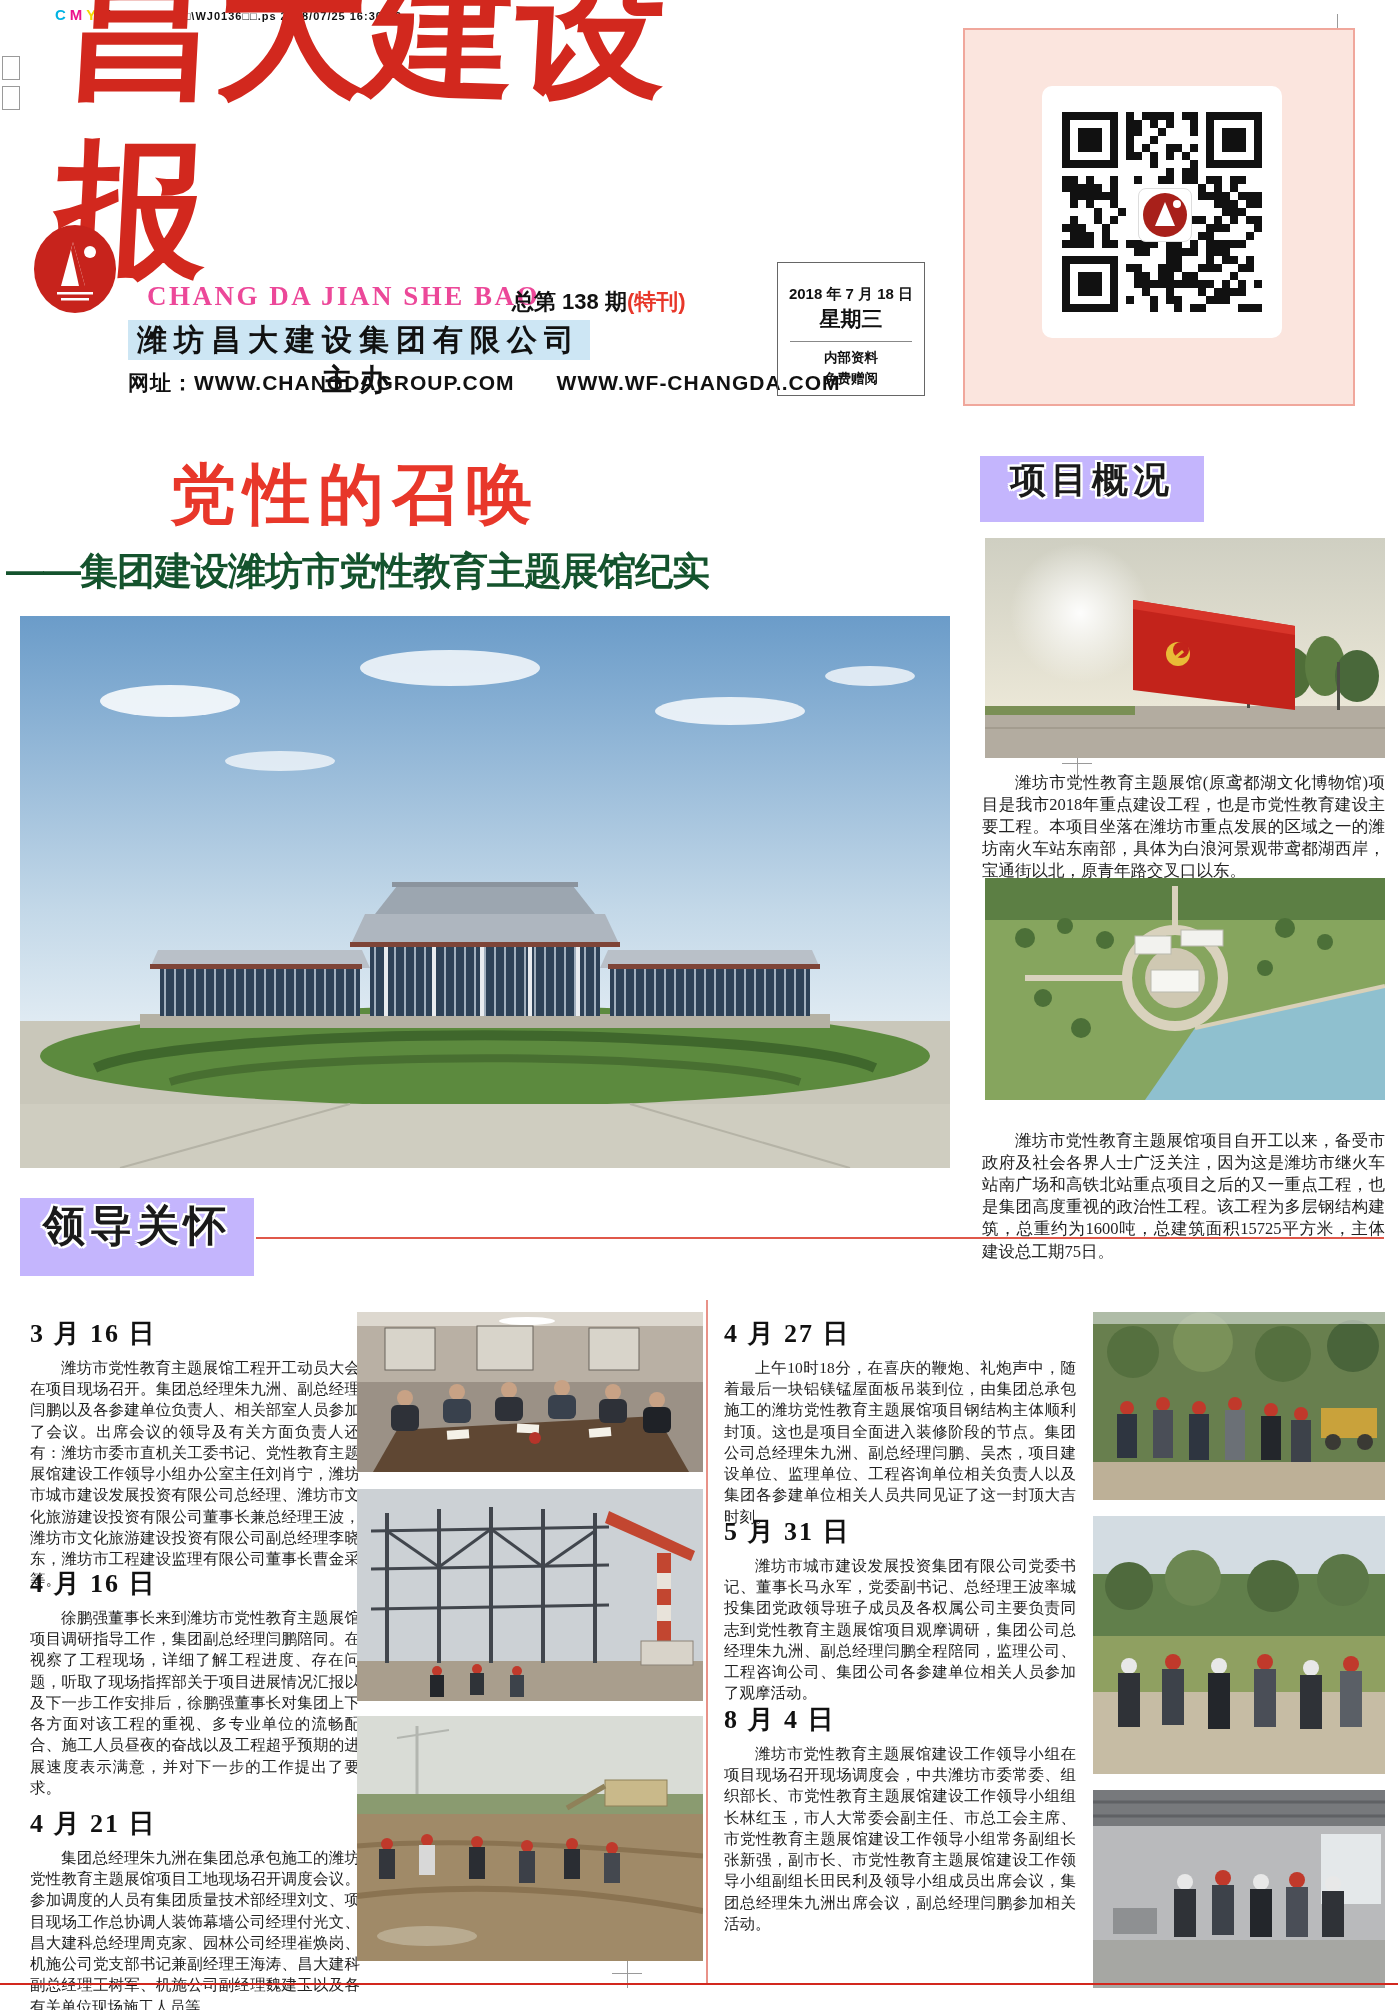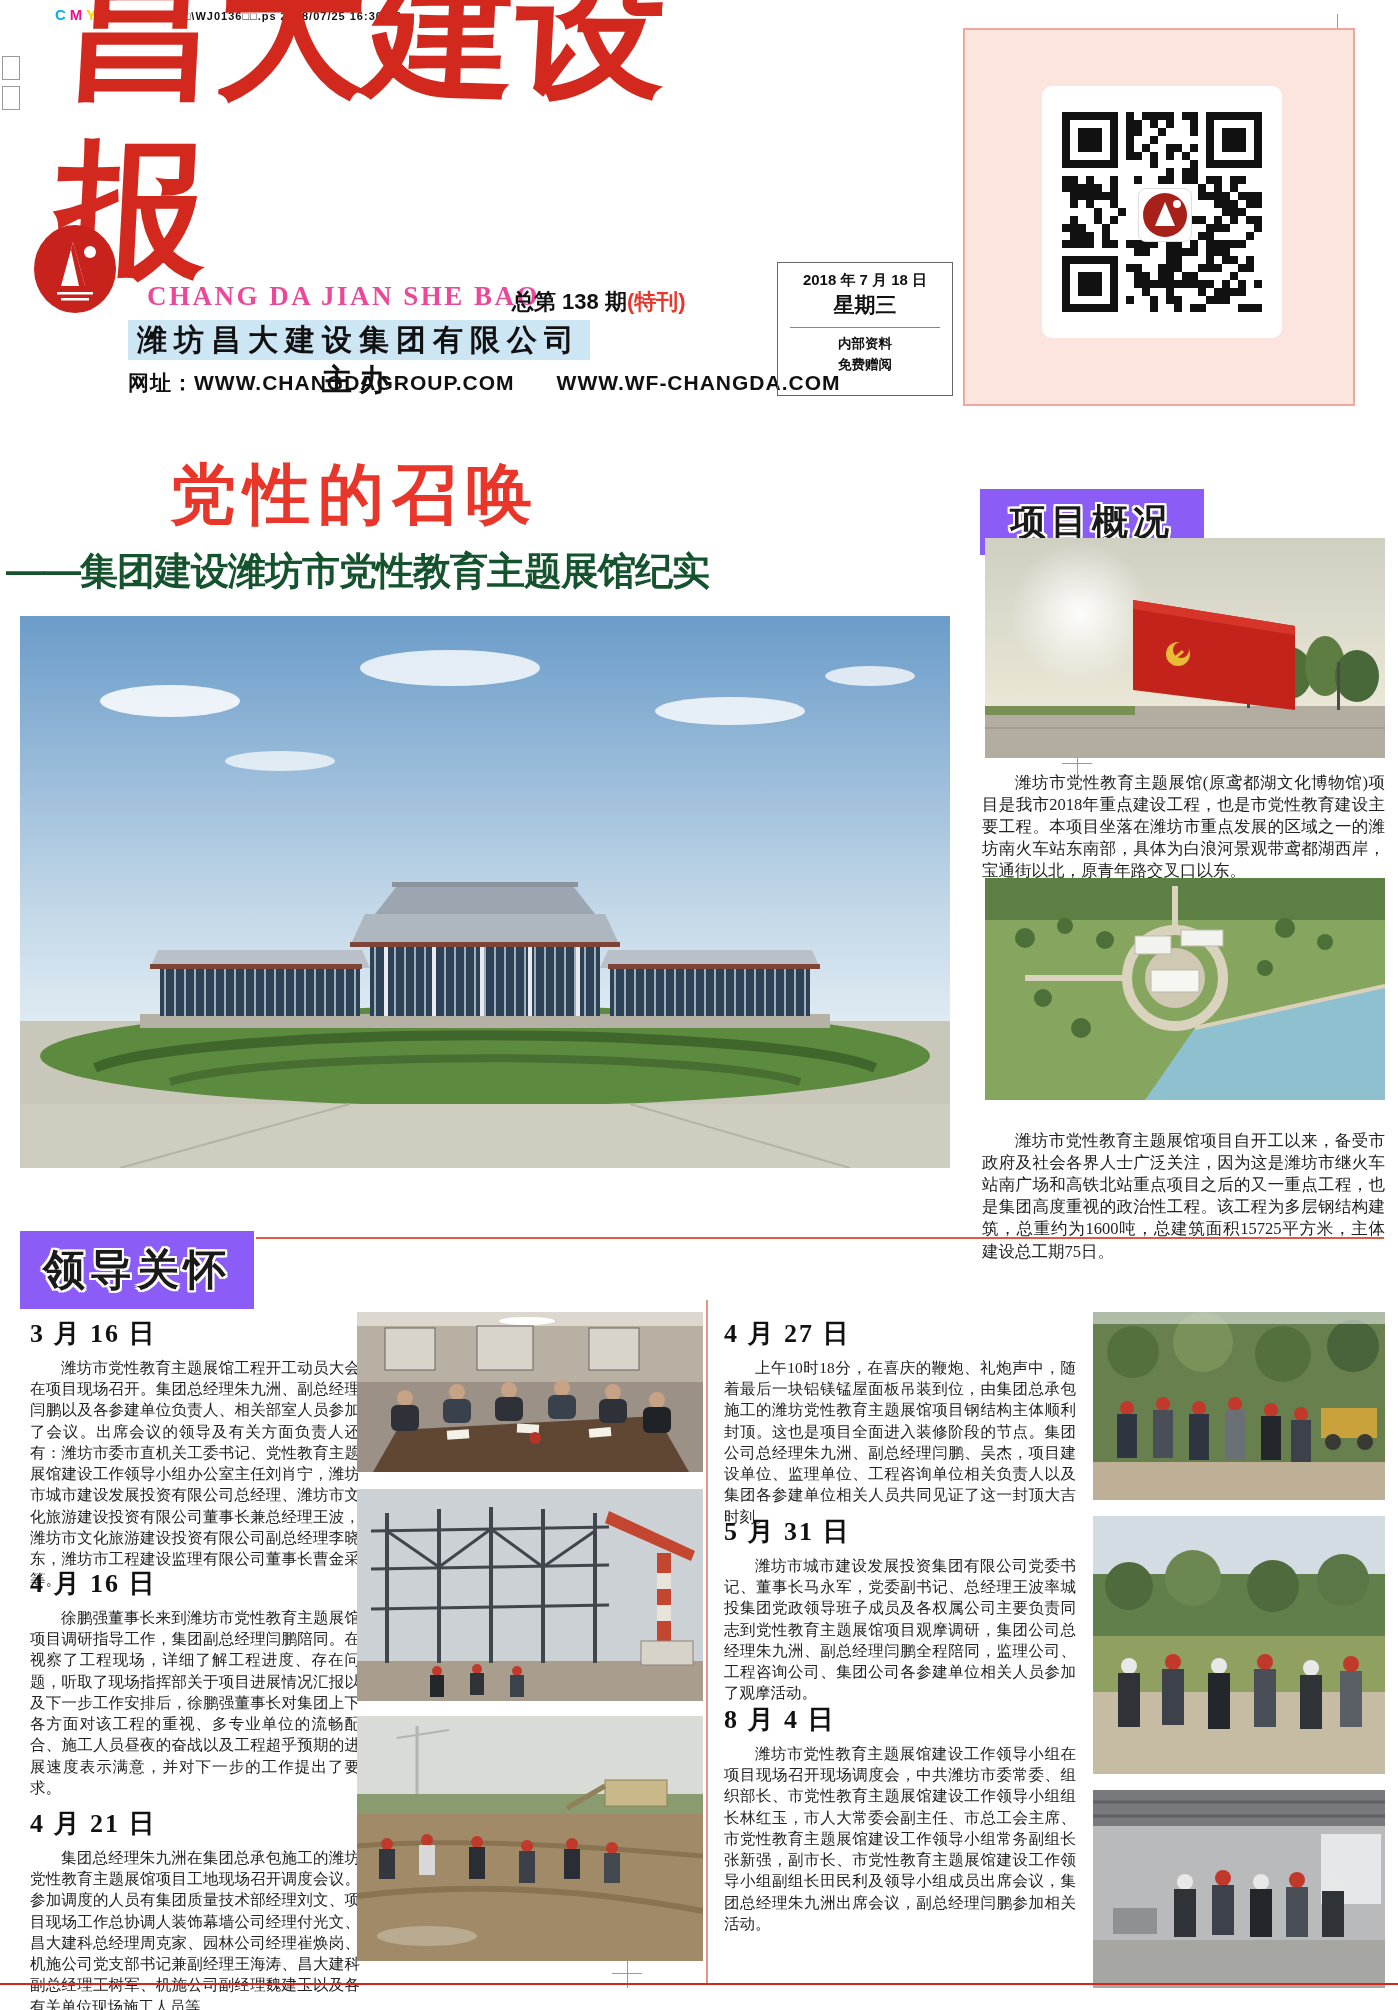--- a/index.html
+++ b/index.html
@@ -27,22 +27,22 @@
   .pinyin{position:absolute;left:147px;top:281px;font-size:27px;font-weight:bold;letter-spacing:2.5px;color:#ec4899;}
   .issue{position:absolute;left:512px;top:287px;font-size:22px;font-weight:bold;color:#111;
          font-family:"Liberation Sans",sans-serif;}
   .issue .red{color:#e8372a;}
   .org-bar{position:absolute;left:128px;top:320px;width:462px;height:40px;background:#cde6f4;
       text-align:center;line-height:40px;font-size:30px;font-weight:bold;letter-spacing:7px;color:#111;
       font-family:"Liberation Sans","DejaVu Sans",sans-serif;}
   .url-line{position:absolute;left:128px;top:369px;font-size:21px;font-weight:bold;color:#111;
       letter-spacing:1px;font-family:"Liberation Sans",sans-serif;white-space:nowrap;}
   .url-line .u2{margin-left:42px;}
-  .date-box{position:absolute;left:777px;top:262px;width:176px;height:134px;border:1.5px solid #666;
-      text-align:center;font-family:"Liberation Sans",sans-serif;color:#111;box-sizing:border-box;padding-top:8px;}
+  .date-box{position:absolute;left:777px;top:262px;width:148px;height:134px;border:1.5px solid #666;
+      text-align:center;font-family:"Liberation Sans",sans-serif;color:#111;box-sizing:border-box;padding-top:22px;}
   .date-box .d1{font-size:15px;font-weight:bold;}
   .date-box .d2{font-size:21px;font-weight:bold;margin-top:1px;}
   .date-box .sep{border-top:1px solid #888;margin:8px 12px 6px;}
   .date-box .n{font-size:13.5px;line-height:1.55;font-weight:bold;}
 
   .qr-panel{position:absolute;left:963px;top:28px;width:392px;height:378px;background:#fbe5de;
       border:2px solid #f0a79c;box-sizing:border-box;}
   .qr-card{position:absolute;left:77px;top:56px;width:240px;height:252px;background:#fff;border-radius:10px;}
   .qr-card svg{position:absolute;left:20px;top:26px;}
   .qr-logo{position:absolute;left:96px;top:102px;width:52px;height:52px;background:#fff;border-radius:8px;
@@ -56,21 +56,21 @@
   .headline{position:absolute;left:10px;top:450px;width:690px;text-align:center;font-size:66px;
       font-weight:900;letter-spacing:8px;color:#e8372a;font-family:"Liberation Sans","DejaVu Sans",sans-serif;}
   .subheadline{position:absolute;left:6px;top:546px;width:700px;text-align:center;font-size:38px;
       font-weight:900;letter-spacing:-1px;color:#14532d;font-family:"Liberation Sans","DejaVu Sans",sans-serif;white-space:nowrap;}
 
   
   .photo{position:absolute;overflow:hidden;background:#dcdcd4;}
   .photo svg{display:block;}
 
   
-  .badge{position:absolute;background:#8b5cf6;display:flex;align-items:center;justify-content:center;margin-top:33px;}
+  .badge{position:absolute;background:#c4b5fd;display:flex;justify-content:center;}
   .badge span{font-weight:900;color:#1a1a1a;font-family:"Liberation Sans","DejaVu Sans",sans-serif;
       text-shadow:-2px -2px 0 #fff,2px -2px 0 #fff,-2px 2px 0 #fff,2px 2px 0 #fff,0 2px 0 #fff,0 -2px 0 #fff,2px 0 0 #fff,-2px 0 0 #fff;}
 
   .body-text{position:absolute;margin:0;font-size:16.5px;line-height:1.34;text-align:justify;
       text-indent:2em;color:#222;}
 
   .entry{position:absolute;}
   .entry h3{margin:0 0 6px 0;font-size:26px;font-weight:bold;color:#111;letter-spacing:2px;}
   .entry p{margin:0;font-size:15.5px;line-height:1.37;text-align:justify;text-indent:2em;color:#222;}
 

